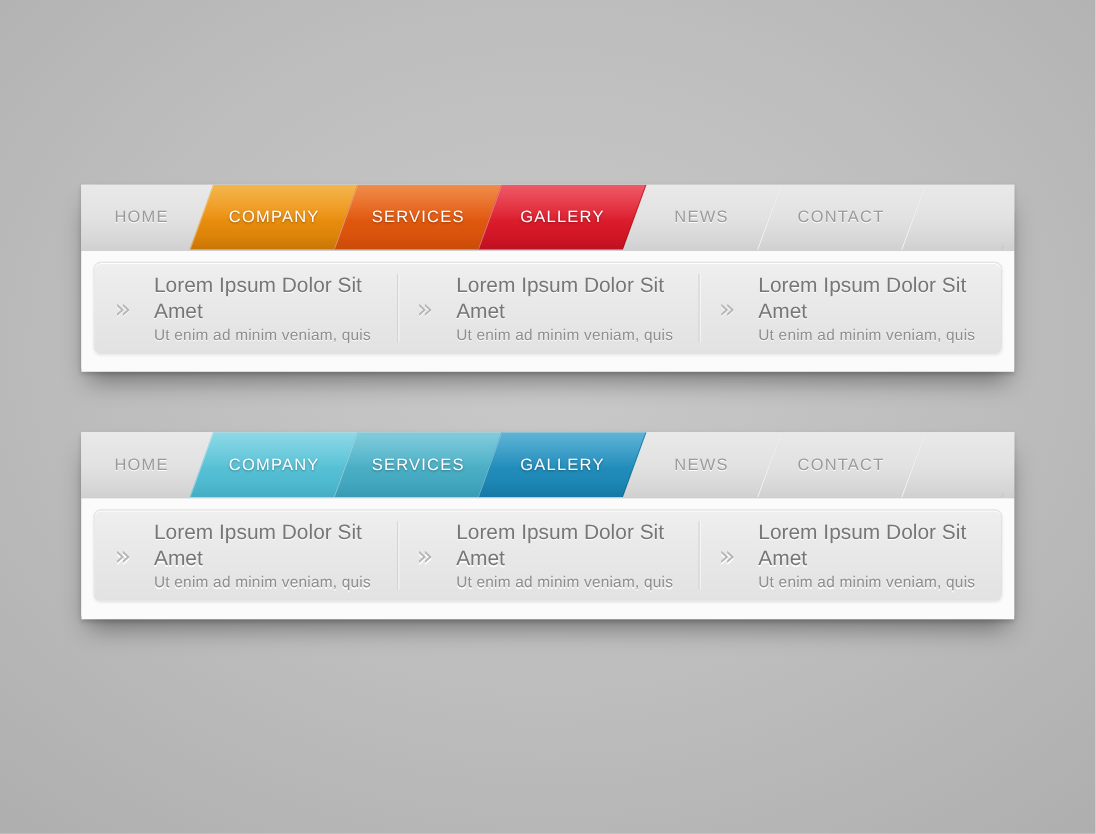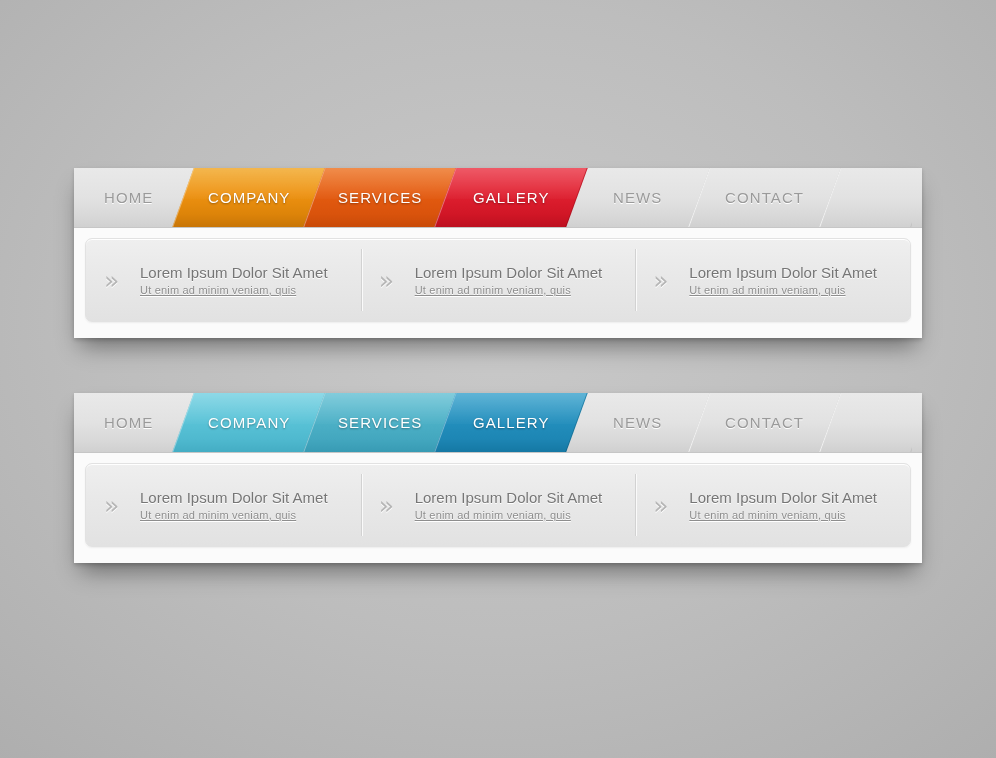--- a/index.html
+++ b/index.html
@@ -144,34 +144,33 @@
     margin-right: 10px;
     font-size: 25px;
     line-height: 1;
     color: #b6b6b6;
     text-shadow: 0 1px 0 #ffffff;
     font-family: "DejaVu Sans", sans-serif;
     user-select: none;
   }
   .item-text { display: flex; flex-direction: column; justify-content: center; }
   .item-title {
-    font-size: 15px;
+    font-size: 19px;
     color: #767676;
     text-shadow: 0 1px 0 #ffffff;
     line-height: 1.25;
     font-family: "Liberation Sans", sans-serif;
   }
   .item-sub {
-    font-size: 11px;
+    font-size: 14px;
     color: #8e8e8e;
     text-shadow: 0 1px 0 #ffffff;
     margin-top: 1px;
     letter-spacing: 0.2px;
     font-family: "Liberation Sans", sans-serif;
-    text-decoration: underline;
   }
 </style>
 </head>
 <body>
 
 <div class="panel panel-orange">
 
   <div class="tabbar">
     <div class="left-cap"></div>
     <div class="right-cap"></div>

